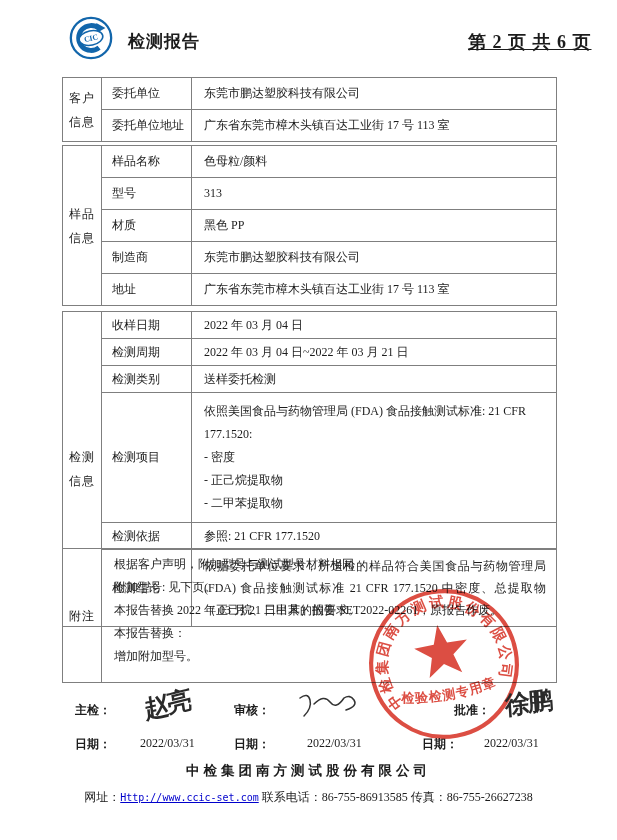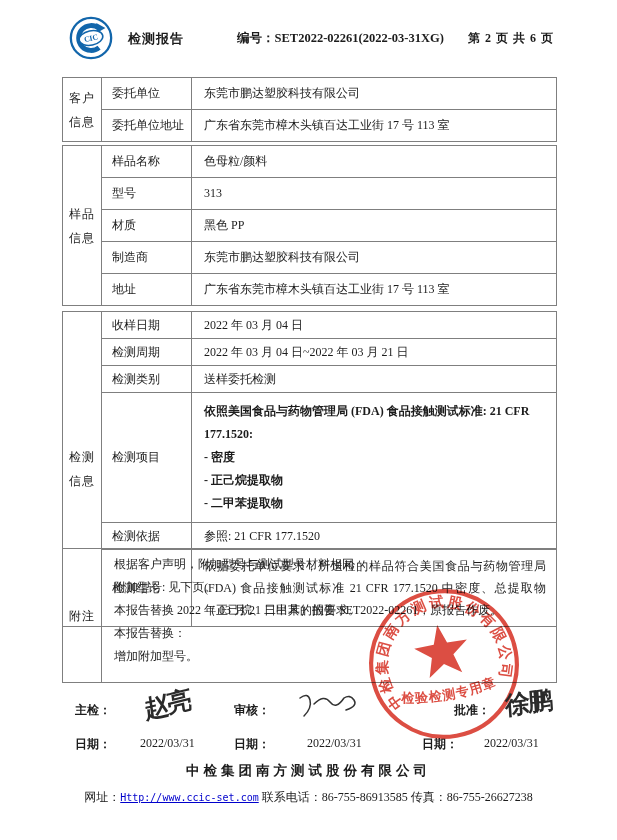--- a/index.html
+++ b/index.html
@@ -9,35 +9,35 @@
     font-family:"Liberation Serif","DejavU Serif",serif;
     font-family:"Liberation Serif","DejaVu Serif",serif;
     color:#1c1c1c; font-size:12px;
     position:relative; overflow:hidden;
   }
   .page { position:absolute; inset:0; background:#fff; }
 
   
   .header { position:absolute; top:12px; left:62px; width:495px; height:52px; }
   .logo { position:absolute; left:0; top:2px; }
-  .hdr-title { position:absolute; left:66px; top:18px; font-weight:bold; font-size:13px; letter-spacing:1px; }
+  .hdr-title { position:absolute; left:66px; top:18px; font-weight:bold; font-size:17px; letter-spacing:1px; }
   .hdr-no { position:absolute; left:175px; top:18px; font-weight:bold; font-size:12.5px; }
-  .hdr-page { position:absolute; left:406px; top:18px; font-weight:bold; font-size:12px; letter-spacing:1px; white-space:nowrap; }
+  .hdr-page { position:absolute; left:406px; top:18px; font-weight:bold; font-size:18px; letter-spacing:1px; white-space:nowrap;text-decoration:underline; }
 
   
   .tbl-wrap { position:absolute; left:62px; width:495px; }
   table { border-collapse:collapse; width:495px; table-layout:fixed; }
   td { border:1px solid #7f7f7f; vertical-align:middle; font-size:12px; }
   .col-sec   { width:39px; text-align:center; }
   .col-field { width:90px; padding-left:10px; }
   .col-val   { padding-left:12px; padding-right:8px; }
   .sec-label { display:flex; flex-direction:column; align-items:center; justify-content:center; line-height:24px; letter-spacing:1px; }
   .row32 td { height:32px; }
   .row27 td { height:27px; }
-  .multiline { padding:7px 8px 7px 12px; line-height:23px;font-weight:bold; }
+  .multiline { padding:7px 8px 7px 12px; line-height:23px; }
   .conclusion { padding:5px 10px 5px 12px; line-height:22px; text-align:justify; }
   .notes-cell { padding:4px 10px 14px 12px; line-height:23px; }
 
   #sec-customer { top:77px; }
   #sec-sample   { top:145px; }
   #sec-test     { top:311px; }
   #sec-notes    { top:548px; }
 
   
   .signoff { position:absolute; left:62px; top:688px; width:495px; height:70px; font-size:12px; }
@@ -75,21 +75,20 @@
     <svg class="logo" width="58" height="48" viewBox="0 0 60 50">
       <circle cx="30" cy="25" r="21" fill="none" stroke="#1266ab" stroke-width="2.4"></circle>
       <path d="M38.4 15 A13 13 0 1 0 38.4 35" fill="none" stroke="#1266ab" stroke-width="5"></path>
       <polygon points="35.5,9.5 45,14.5 36.5,19.5" fill="#1266ab"></polygon>
       <g transform="rotate(-12 30 25)">
         <ellipse cx="30" cy="25" rx="12.5" ry="7.5" fill="#ffffff" stroke="#1266ab" stroke-width="1.6"></ellipse>
         <text x="30" y="27.8" text-anchor="middle" font-size="8" font-weight="bold" fill="#1266ab" font-family="'Liberation Serif',serif">CIC</text>
       </g>
     </svg>
     <div class="hdr-title">检测报告</div>
-    <div class="hdr-no"><span>编号：</span><span>SET2022-02261(2022-03-31XG)</span></div>
     <div class="hdr-page">第 2 页 共 6 页</div>
   </div>
 
   <div class="tbl-wrap" id="sec-customer">
     <table>
       <tbody>
           <tr class="row32">
         <td class="col-sec" rowspan="2">
           <div class="sec-label">
                 <span>客户</span>

